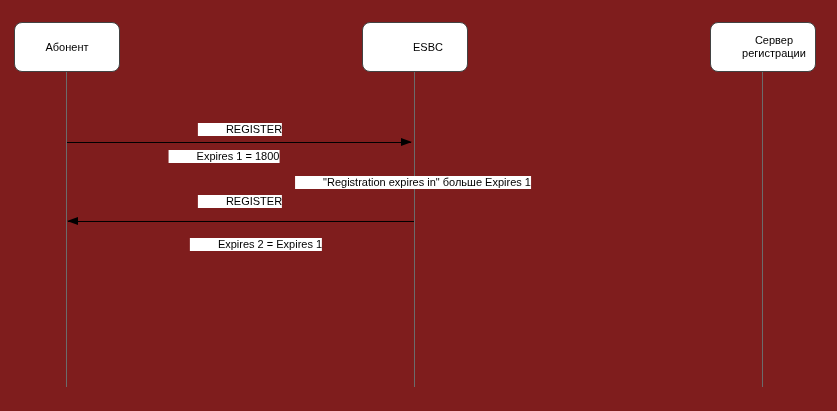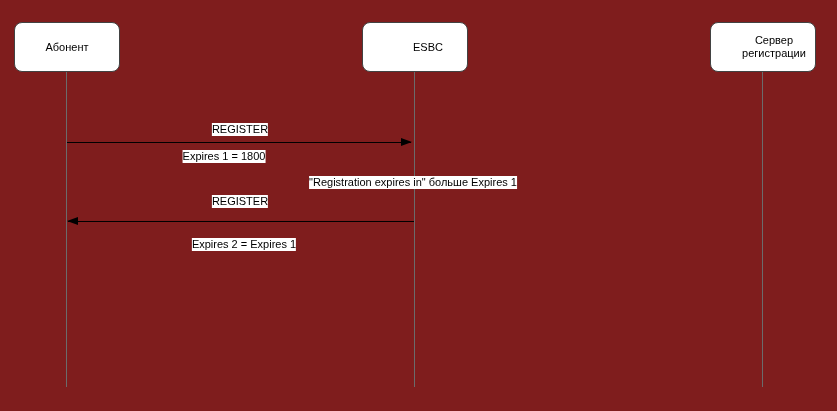--- a/index.html
+++ b/index.html
@@ -45,20 +45,21 @@
     background: #6b6b6b;
     z-index: 1;
   }
   .msg-text {
     position: absolute;
     transform: translateX(-50%);
     white-space: nowrap;
     line-height: 13px;
     z-index: 3;
     background: #ffffff;
+    padding-left: 28px;
   }
   .arrow {
     position: absolute;
     height: 1px;
     background: #000000;
     z-index: 2;
   }
   .arrow-right::after {
     content: "";
     position: absolute;
@@ -102,15 +103,15 @@
   <div class="lifeline" style="left:762px;"></div>
 
   <div class="msg-text" style="left:240px; top:123px;">REGISTER</div>
   <div class="arrow arrow-right" style="left:67px; top:142px; width:344px;"></div>
   <div class="msg-text" style="left:224px; top:150px;">Expires 1 = 1800</div>
 
   <div class="msg-text" style="left:413px; top:176px;">"Registration expires in" больше Expires 1</div>
 
   <div class="msg-text" style="left:240px; top:195px;">REGISTER</div>
   <div class="arrow arrow-left" style="left:68px; top:221px; width:346px;"></div>
-  <div class="msg-text" style="left:244px; top:238px;">Expires 2 = Expires 1</div>
+  <div class="msg-text" style="left:256px; top:238px;">Expires 2 = Expires 1</div>
 
 </div>
 
 </body></html>

